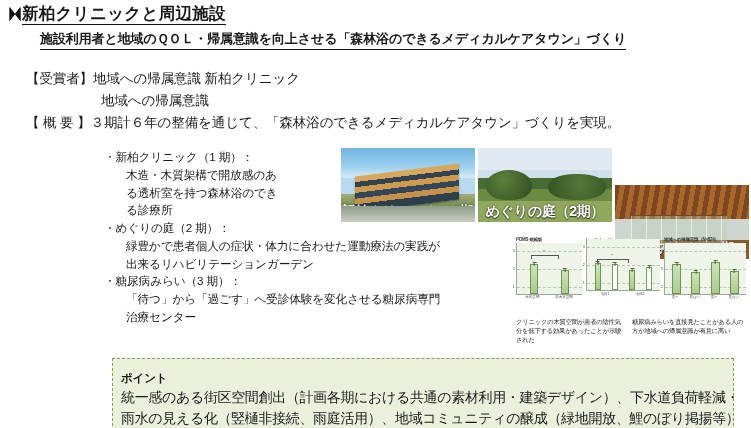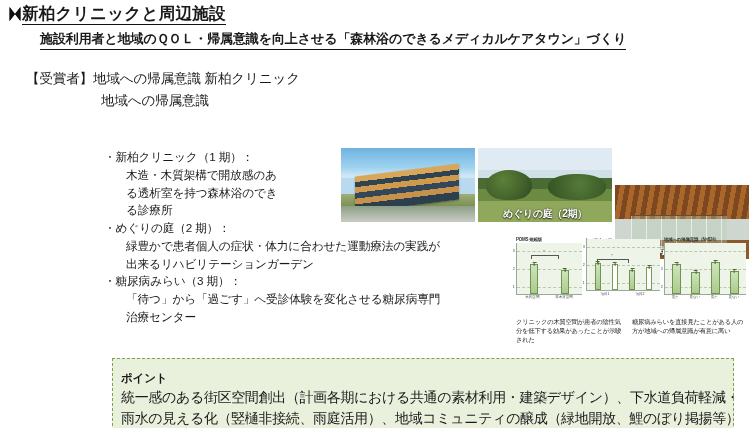--- a/index.html
+++ b/index.html
@@ -108,21 +108,21 @@
     width: 134px;
     height: 74px;
     overflow: hidden;
   }
   .photo-caption {
     position: absolute;
     bottom: 1px;
     width: 100%;
     text-align: center;
     color: #ffffff;
-    font-size: 10px;
+    font-size: 14px;
     font-weight: bold;
     letter-spacing: -0.3px;
     text-shadow: 0 0 2px rgba(0,0,0,.75), 0 1px 1px rgba(0,0,0,.6);
     white-space: nowrap;
   }
   
   .ph1 {
     background:
       linear-gradient(180deg,#6fb3e0 0%,#9ed2ef 26%,#cfe7f5 38%, #cfe7f5 40%, transparent 40%),
       linear-gradient(180deg, transparent 0 62%, #9fae7a 62%, #7d9152 78%, #6f8a46 100%);
@@ -367,20 +367,23 @@
 </div>
 <div class="subtitle">施設利用者と地域のＱＯＬ・帰属意識を向上させる「森林浴のできるメディカルケアタウン」づくり</div>
 
 <div class="meta">
   <div class="meta-row">
     <span class="meta-label">【受賞者】</span><span>地域への帰属意識 新柏クリニック</span>
   </div>
   <div class="meta-row meta-indent">
     <span>地域への帰属意識</span>
   </div>
+  <div class="meta-row">
+    <span class="meta-label">【 概 要 】</span><span>３期計６年の整備を通じて、「森林浴のできるメディカルケアタウン」づくりを実現。</span>
+  </div>
 </div>
 
 <div class="bullets">
   <div>
     <div class="bullet-head">・新柏クリニック（1 期）：</div>
     <div class="bullet-body b1">木造・木質架構で開放感のある透析室を持つ森林浴のできる診療所</div>
   </div>
   <div>
     <div class="bullet-head">・めぐりの庭（2 期）：</div>
     <div class="bullet-body b2">緑豊かで患者個人の症状・体力に合わせた運動療法の実践が出来るリハビリテーションガーデン</div>

